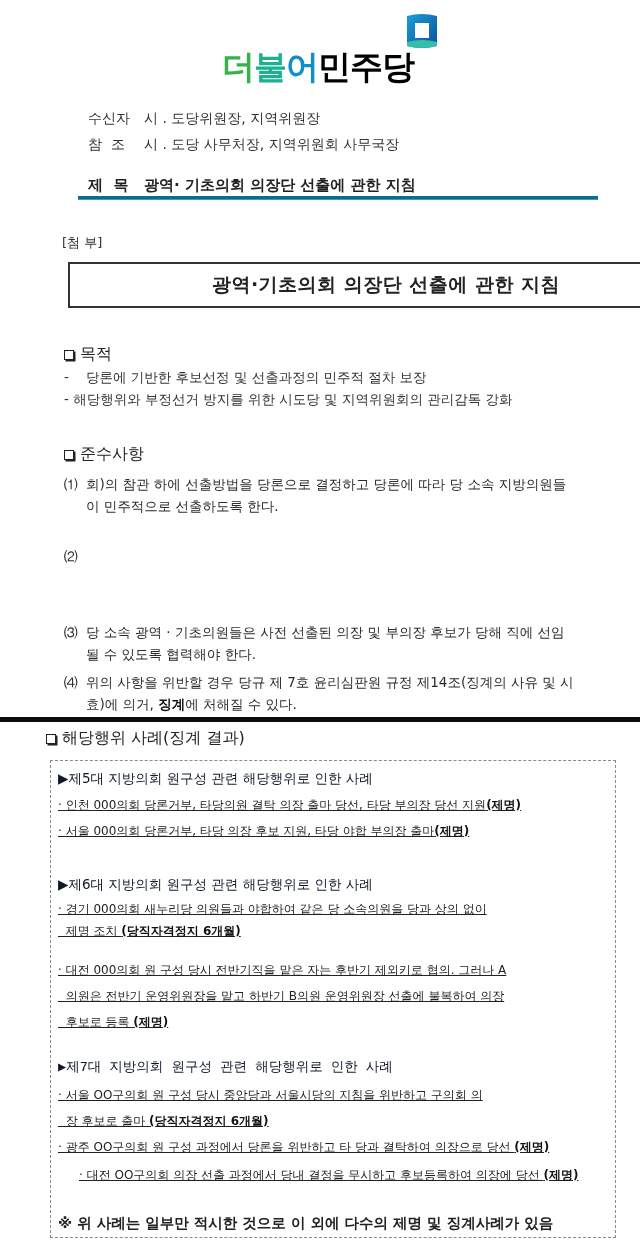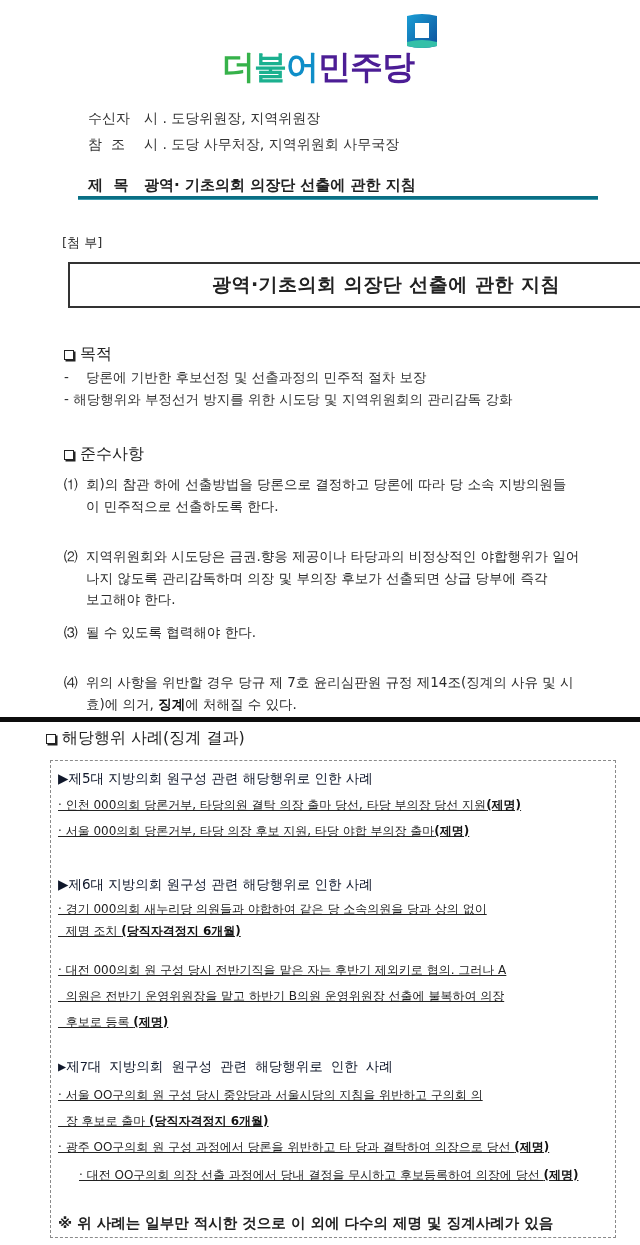--- a/index.html
+++ b/index.html
@@ -12,21 +12,21 @@
 
   
   .logo { left: 222px; top: 8px; width: 220px; height: 78px; }
   .logo-text {
     position: absolute; left: 0; top: 42px;
     font-size: 33px; font-weight: bold; letter-spacing: -1px; line-height: 1;
   }
   .logo-text .c1 { color: #36b24a; }
   .logo-text .c2 { color: #1bb08f; }
   .logo-text .c3 { color: #0f8ec8; }
-  .logo-text .c4 { color: #4c1d95; }
+  .logo-text .c4 { color: #000000; }
   .logo-flag { position: absolute; left: 183px; top: 4px; width: 34px; height: 38px; }
 
   .meta-row { font-size: 14px; color: #333; line-height: 1; }
   .meta-label { position: absolute; width: 60px; }
   .meta-value { position: absolute; left: 88px; white-space: nowrap; }
   .subject-row { font-size: 15px; font-weight: bold; color: #222; }
   .subject-line {
     left: 78px; top: 196px; width: 520px; height: 3px;
     background: #0a6f84; border-bottom: 1px solid #3c9bb0;
   }
@@ -119,30 +119,26 @@
 <div class="abs item" style="left:64px; top:474px; width:576px; height:70px;">
   <span class="item-num">⑴</span>
   <div class="item-body">
     <span class="ln">회)의 참관 하에 선출방법을 당론으로 결정하고 당론에 따라 당 소속 지방의원들</span>
     <span class="ln">이 민주적으로 선출하도록 한다.</span>
   </div>
 </div>
 
 <div class="abs item" style="left:64px; top:546px; width:576px; height:70px;">
   <span class="item-num">⑵</span>
-  <div class="item-body">
-    <span class="ln">지역위원회와 시도당은 금권.향응 제공이나 타당과의 비정상적인 야합행위가 일어</span>
-    <span class="ln">나지 않도록 관리감독하며 의장 및 부의장 후보가 선출되면 상급 당부에 즉각</span>
-    <span class="ln">보고해야 한다.</span>
-  </div>
 </div>
 
 <div class="abs item" style="left:64px; top:622px; width:576px; height:46px;">
   <span class="item-num">⑶</span>
   <div class="item-body">
+    <span class="ln">당 소속 광역 · 기초의원들은 사전 선출된 의장 및 부의장 후보가 당해 직에 선임</span>
     <span class="ln">될 수 있도록 협력해야 한다.</span>
   </div>
 </div>
 
 <div class="abs item" style="left:64px; top:672px; width:576px; height:46px;">
   <span class="item-num">⑷</span>
   <div class="item-body">
     <span class="ln">위의 사항을 위반할 경우 당규 제 7호 윤리심판원 규정 제14조(징계의 사유 및 시</span>
     <span class="ln"><span>효)에 의거, </span><b>징계</b><span>에 처해질 수 있다.</span></span>
   </div>

